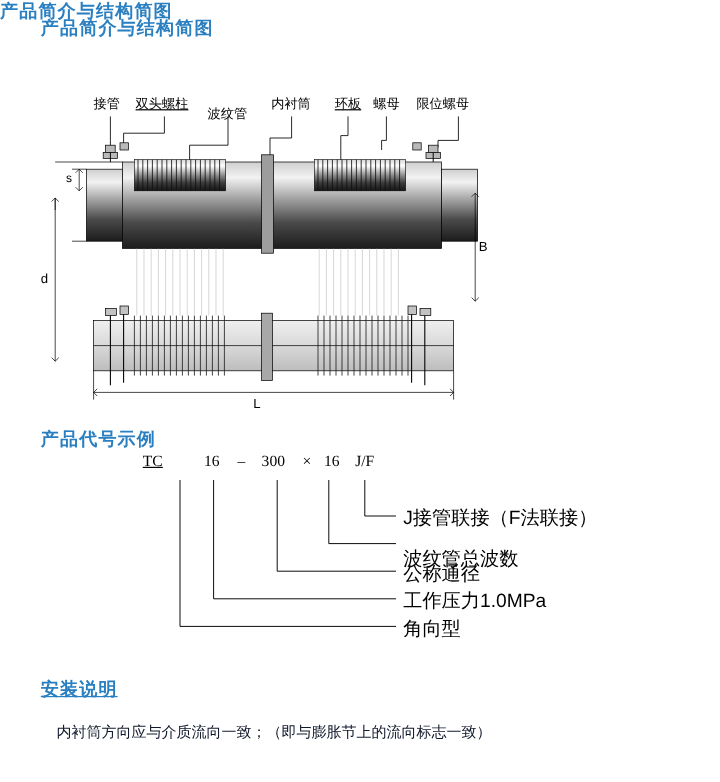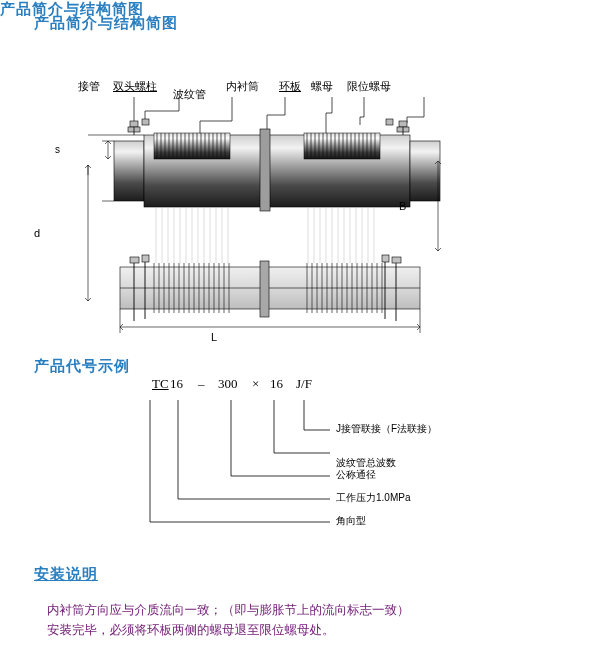--- a/index.html
+++ b/index.html
@@ -23,56 +23,55 @@
     letter-spacing: 1px;
     white-space: nowrap;
   }
 
   .diagram-wrap {
     position: absolute;
     left: 0;
     top: 55px;
     width: 496px;
     height: 290px;
-    padding-left: 42px;
   }
   .code-wrap {
     position: absolute;
     left: 0;
     top: 372px;
     width: 600px;
     height: 165px;
   }
   .install-text {
     position: absolute;
     left: 47px;
     top: 600px;
     width: 520px;
     font-size: 12.5px;
     line-height: 20px;
-    color: #701a75;
+    color: #0f172a;
   }
   .install-text div { white-space: nowrap; }
 
   .lbl {
     position: absolute;
     font-size: 11px;
     white-space: nowrap;
     color: #000;
   }
   .codechar {
     position: absolute;
     font-size: 13px;
     white-space: nowrap;
     color: #000;
     font-family: "Liberation Serif", serif;
   }
   .codedesc {
     position: absolute;
-    font-size: 10px;
+    font-size: 16px;
     white-space: nowrap;
     color: #000;
   }
   svg { display: block; }
 </style>
 </head>
 <body>
 
 <div class="section-title">产品简介与结构简图</div>
 
@@ -312,31 +311,30 @@
       <path d="M274,28 L274,81 L330,81"></path>
 
       <path d="M231,28 L231,104 L330,104"></path>
 
       <path d="M178,28 L178,127 L330,127"></path>
 
       <path d="M150,28 L150,150 L330,150"></path>
     </g>
   </svg>
 
-  <div class="codechar" style="left:152px; top:4px;text-decoration:underline;">TC</div>
+  <div class="codechar" style="left:119px; top:4px;text-decoration:underline;">TC</div>
   <div class="codechar" style="left:170px; top:4px;">16</div>
   <div class="codechar" style="left:198px; top:4px;">–</div>
   <div class="codechar" style="left:218px; top:4px;">300</div>
   <div class="codechar" style="left:252px; top:4px;">×</div>
   <div class="codechar" style="left:270px; top:4px;">16</div>
   <div class="codechar" style="left:296px; top:4px;">J/F</div>
 
   <div class="codedesc" style="left:336px; top:50px;">J接管联接（F法联接）</div>
   <div class="codedesc" style="left:336px; top:73px;margin-top:11px;">波纹管总波数</div>
   <div class="codedesc" style="left:336px; top:96px;">公称通径</div>
   <div class="codedesc" style="left:336px; top:119px;">工作压力1.0MPa</div>
   <div class="codedesc" style="left:336px; top:142px;">角向型</div>
 </div>
 
 <div class="install-text">
   <div>内衬筒方向应与介质流向一致；（即与膨胀节上的流向标志一致）</div>
-  <div>安装完毕，必须将环板两侧的螺母退至限位螺母处。</div>
 </div>
 
 </body></html>

